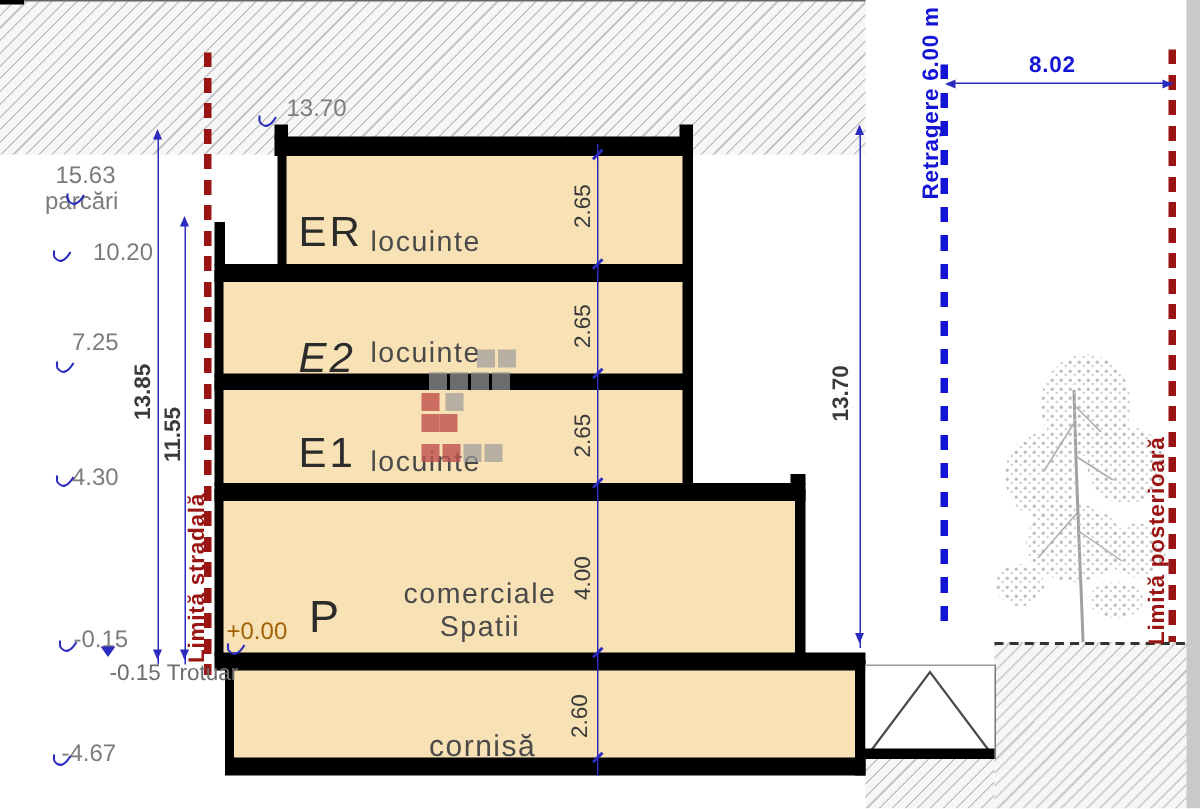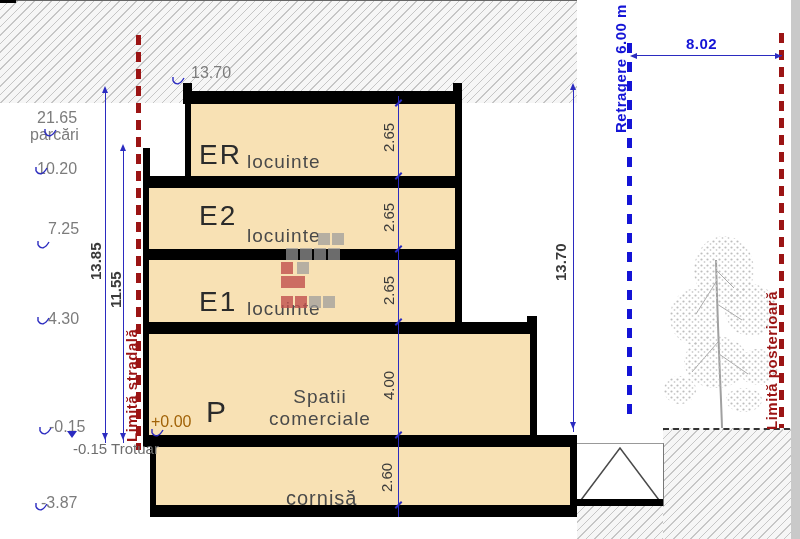--- a/index.html
+++ b/index.html
@@ -138,27 +138,27 @@
   <div class="abs rot dimlab" style="left:380px;top:232px;">2.65</div>
   <div class="abs rot dimlab" style="left:380px;top:305px;">2.65</div>
   <div class="abs rot dimlab" style="left:380px;top:400px;">4.00</div>
   <div class="abs rot dimlab" style="left:378px;top:492px;">2.60</div>
 
   <div class="abs lvl" style="left:191px;top:64px;">13.70</div>
   <svg class="abs" style="left:170px;top:76px;" width="16" height="12" viewBox="0 0 16 12">
       <path d="M3 1 L3 5 M3 5 Q8 12 14 2" stroke="#2B2BC0" stroke-width="1.4" fill="none"></path>
     </svg>
 
-  <div class="abs lvl" style="left:37px;top:109px;">21.65</div>
+  <div class="abs lvl" style="left:37px;top:109px;">15.63</div>
   <div class="abs lvl" style="left:30px;top:126px;">parcări</div>
   <svg class="abs" style="left:42px;top:128px;" width="16" height="12" viewBox="0 0 16 12">
       <path d="M3 1 L3 5 M3 5 Q8 12 14 2" stroke="#2B2BC0" stroke-width="1.4" fill="none"></path>
     </svg>
 
-  <div class="abs lvl" style="left:37px;top:160px;">10.20</div>
+  <div class="abs lvl" style="left:62px;top:160px;">10.20</div>
   <svg class="abs" style="left:33px;top:166px;" width="16" height="12" viewBox="0 0 16 12">
       <path d="M3 1 L3 5 M3 5 Q8 12 14 2" stroke="#2B2BC0" stroke-width="1.4" fill="none"></path>
     </svg>
 
   <div class="abs lvl" style="left:48px;top:220px;">7.25</div>
   <svg class="abs" style="left:35px;top:240px;" width="16" height="12" viewBox="0 0 16 12">
       <path d="M3 1 L3 5 M3 5 Q8 12 14 2" stroke="#2B2BC0" stroke-width="1.4" fill="none"></path>
     </svg>
 
   <div class="abs lvl" style="left:48px;top:310px;">4.30</div>
@@ -167,41 +167,41 @@
     </svg>
 
   <div class="abs lvl" style="left:49px;top:418px;">-0.15</div>
   <svg class="abs" style="left:37px;top:426px;" width="16" height="12" viewBox="0 0 16 12">
       <path d="M3 1 L3 5 M3 5 Q8 12 14 2" stroke="#2B2BC0" stroke-width="1.4" fill="none"></path>
     </svg>
   <svg class="abs" style="left:66px;top:430px;" width="12" height="9" viewBox="0 0 12 9">
       <polygon points="1,1 11,1 6,8" fill="#2B2BC0"></polygon>
     </svg>
 
-  <div class="abs lvl" style="left:41px;top:494px;">-3.87</div>
+  <div class="abs lvl" style="left:41px;top:494px;">-4.67</div>
   <svg class="abs" style="left:33px;top:502px;" width="16" height="12" viewBox="0 0 16 12">
       <path d="M3 1 L3 5 M3 5 Q8 12 14 2" stroke="#2B2BC0" stroke-width="1.4" fill="none"></path>
     </svg>
 
   <div class="abs lvl" style="left:151px;top:413px;color:#a16207;">+0.00</div>
   <svg class="abs" style="left:149px;top:428px;" width="16" height="12" viewBox="0 0 16 12">
       <path d="M3 1 L3 5 M3 5 Q8 12 14 2" stroke="#2B2BC0" stroke-width="1.4" fill="none"></path>
     </svg>
   <div class="abs" style="left:73px;top:440px;font-size:15px;color:#6E6E6E;white-space:nowrap;">-0.15 Trotuar</div>
 
   <div class="abs code" style="left:199px;top:139px;">ER</div>
   <div class="abs use" style="left:247px;top:151px;">locuinte</div>
-  <div class="abs code" style="left:199px;top:200px;">E2</div>
+  <div class="abs code" style="left:199px;top:223px;font-style:italic;">E2</div>
   <div class="abs use" style="left:247px;top:225px;">locuinte</div>
   <div class="abs code" style="left:199px;top:286px;">E1</div>
   <div class="abs use" style="left:247px;top:298px;">locuinte</div>
   <div class="abs code" style="left:206px;top:395px;font-size:30px;">P</div>
   <div class="abs" style="left:255px;top:386px;width:130px;text-align:center;">
+    <div class="use" style="white-space:nowrap;">comerciale</div>
     <div class="use" style="white-space:nowrap;">Spatii</div>
-    <div class="use" style="white-space:nowrap;">comerciale</div>
   </div>
   <div class="abs use" style="left:286px;top:487px;font-size:20px;">cornisă</div>
 
   <div class="abs" style="left:0;top:0;z-index:60;">
     <div class="sq sqg" style="left:318px;top:233px;"></div>
     <div class="sq sqg" style="left:332px;top:233px;"></div>
     <div class="sq sqg" style="left:286px;top:248px;"></div>
     <div class="sq sqg" style="left:300px;top:248px;"></div>
     <div class="sq sqg" style="left:314px;top:248px;"></div>
     <div class="sq sqg" style="left:328px;top:248px;"></div>

